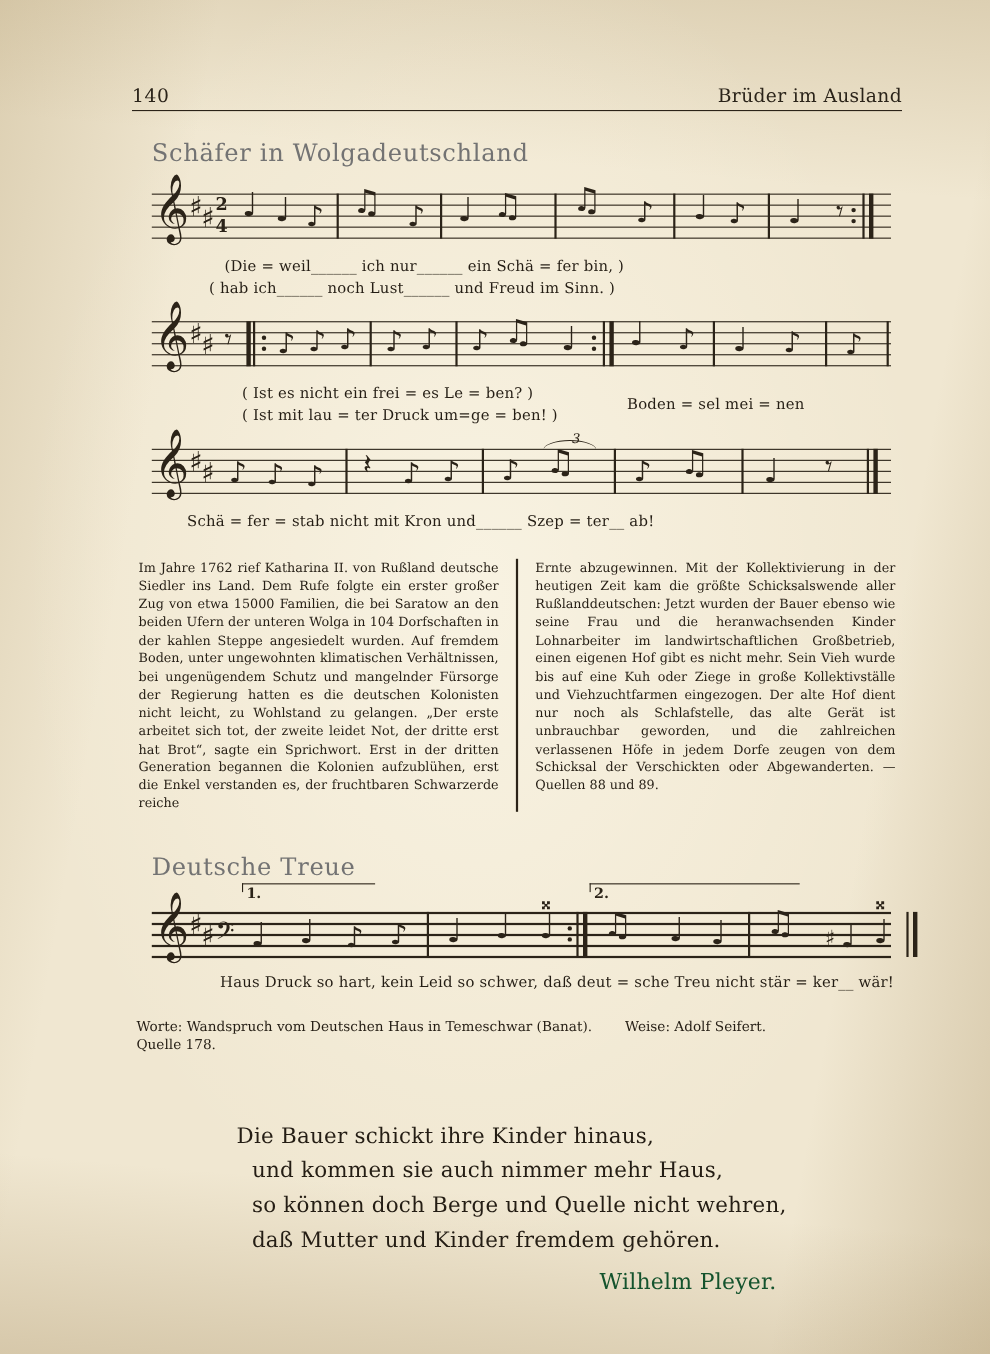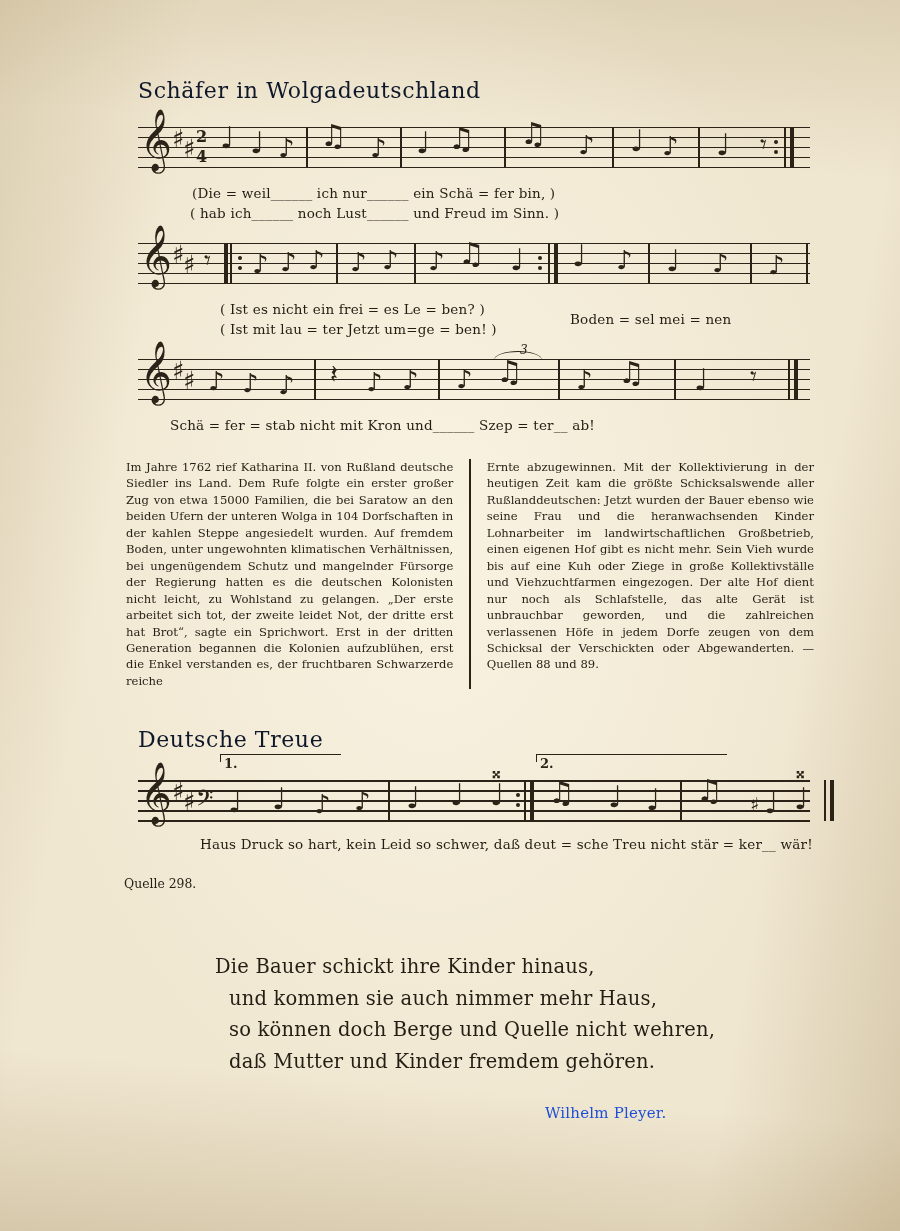--- a/index.html
+++ b/index.html
@@ -56,21 +56,21 @@
     font-family: "DejaVu Serif", serif;
     font-size: 17px;
     color: #2a2319;
     letter-spacing: 0.3px;
   }
 
   
   .song-title {
     font-family: "DejaVu Serif", serif;
     font-size: 22px;
-    color: #0f172a;
+    color: #737373;
     letter-spacing: 0.6px;
     margin: 0 0 12px 18px;
     font-weight: 500;
   }
   .song-title.second { margin-top: 10px; }
 
   
   .system {
     position: relative;
     height: 62px;
@@ -245,34 +245,38 @@
   .poem {
     margin-top: 58px;
     margin-left: 95px;
     font-family: "DejaVu Serif", serif;
     font-size: 19.5px;
     line-height: 1.62;
     color: #241d14;
     letter-spacing: 0.2px;
   }
   .poem-author {
-    margin-top: 24px;
+    margin-top: 6px;
     margin-left: 330px;
-    font-size: 15px;
-    color: #1d4ed8;
+    font-size: 20px;
+    color: #14532d;
   }
 </style>
 </head>
 <body>
 
 <div class="paper"></div>
 
 <div class="page">
   <div class="content">
 
+    <div class="runhead">
+      <div class="folio">140</div>
+      <div class="runhead-title">Brüder im Ausland</div>
+    </div>
 
     <div class="song-title">Schäfer in Wolgadeutschland</div>
 
     <div class="system" style="height:64px;">
       <div class="staff">
         <div class="line"></div>
           <div class="line"></div>
           <div class="line"></div>
           <div class="line"></div>
           <div class="line"></div>
@@ -305,21 +309,21 @@
 
         <div class="note" style="left:578px; top:3px;">♩</div>
         <div class="rest" style="left:622px; top:4px;">𝄾</div>
         <div class="barline thick" style="left:652px;"></div>
         <div class="barline" style="left:646px;"></div>
         <div class="endbar-dots" style="left:636px; top:13px;"></div>
         <div class="endbar-dots" style="left:636px; top:23px;"></div>
       </div>
     </div>
     <div style="position:relative; height:42px;">
-      <div class="lyricrow" style="top:0px; left:72px;">(Die  =  weil______  ich     nur______  ein     Schä  =  fer     bin, )</div>
+      <div class="lyricrow" style="top:0px; left:84px;">(Die  =  weil______  ich     nur______  ein     Schä  =  fer     bin, )</div>
       <div class="lyricrow" style="top:20px; left:70px;">( hab    ich______  noch    Lust______  und    Freud    im      Sinn. )</div>
     </div>
 
     <div class="system" style="height:64px; margin-top:4px;">
       <div class="staff">
         <div class="line"></div>
           <div class="line"></div>
           <div class="line"></div>
           <div class="line"></div>
           <div class="line"></div>
@@ -352,21 +356,21 @@
         <div class="barline" style="left:510px;"></div>
         <div class="note" style="left:528px; top:3px;">♩</div>
         <div class="note small" style="left:574px; top:5px;">♪</div>
         <div class="barline" style="left:612px;"></div>
         <div class="note small" style="left:630px; top:7px;">♪</div>
         <div class="barline" style="left:668px;"></div>
       </div>
     </div>
     <div style="position:relative; height:44px;">
       <div class="lyricrow" style="top:0px; left:100px;">( Ist  es  nicht  ein    frei = es  Le = ben? )</div>
-      <div class="lyricrow" style="top:20px; left:100px;">( Ist  mit  lau = ter   Jetzt um=ge = ben! )</div>
+      <div class="lyricrow" style="top:20px; left:100px;">( Ist  mit  lau = ter   Druck um=ge = ben! )</div>
       <div class="lyricrow" style="top:10px; left:450px;">Boden = sel   mei = nen</div>
     </div>
 
     <div class="system" style="height:64px; margin-top:2px;">
       <div class="staff">
         <div class="line"></div>
           <div class="line"></div>
           <div class="line"></div>
           <div class="line"></div>
           <div class="line"></div>
@@ -451,21 +455,28 @@
         <div class="note" style="left:656px; top:4px;">♩</div>
         <div class="barline" style="left:686px;"></div>
         <div class="barline thick" style="left:692px;"></div>
       </div>
     </div>
     <div style="position:relative; height:26px;">
       <div class="lyricrow" style="top:0px; left:80px;">Haus Druck so hart, kein Leid  so schwer, daß deut = sche Treu nicht  stär = ker__ wär!</div>
     </div>
 
     <div class="credits">
-      <div>Quelle 298.</div>
+      <div>
+        <span>Worte:</span>
+        <span>Wandspruch vom Deutschen Haus in Temeschwar (Banat).</span>
+        <span class="sp"></span>
+        <span>Weise:</span>
+        <span>Adolf Seifert.</span>
+      </div>
+      <div>Quelle 178.</div>
     </div>
 
     <div class="poem">
       <div>Die Bauer schickt ihre Kinder hinaus,</div>
       <div style="margin-left:14px;">und kommen sie auch nimmer mehr Haus,</div>
       <div style="margin-left:14px;">so können doch Berge und Quelle nicht wehren,</div>
       <div style="margin-left:14px;">daß Mutter und Kinder fremdem gehören.</div>
       <div class="poem-author">Wilhelm Pleyer.</div>
     </div>
 

